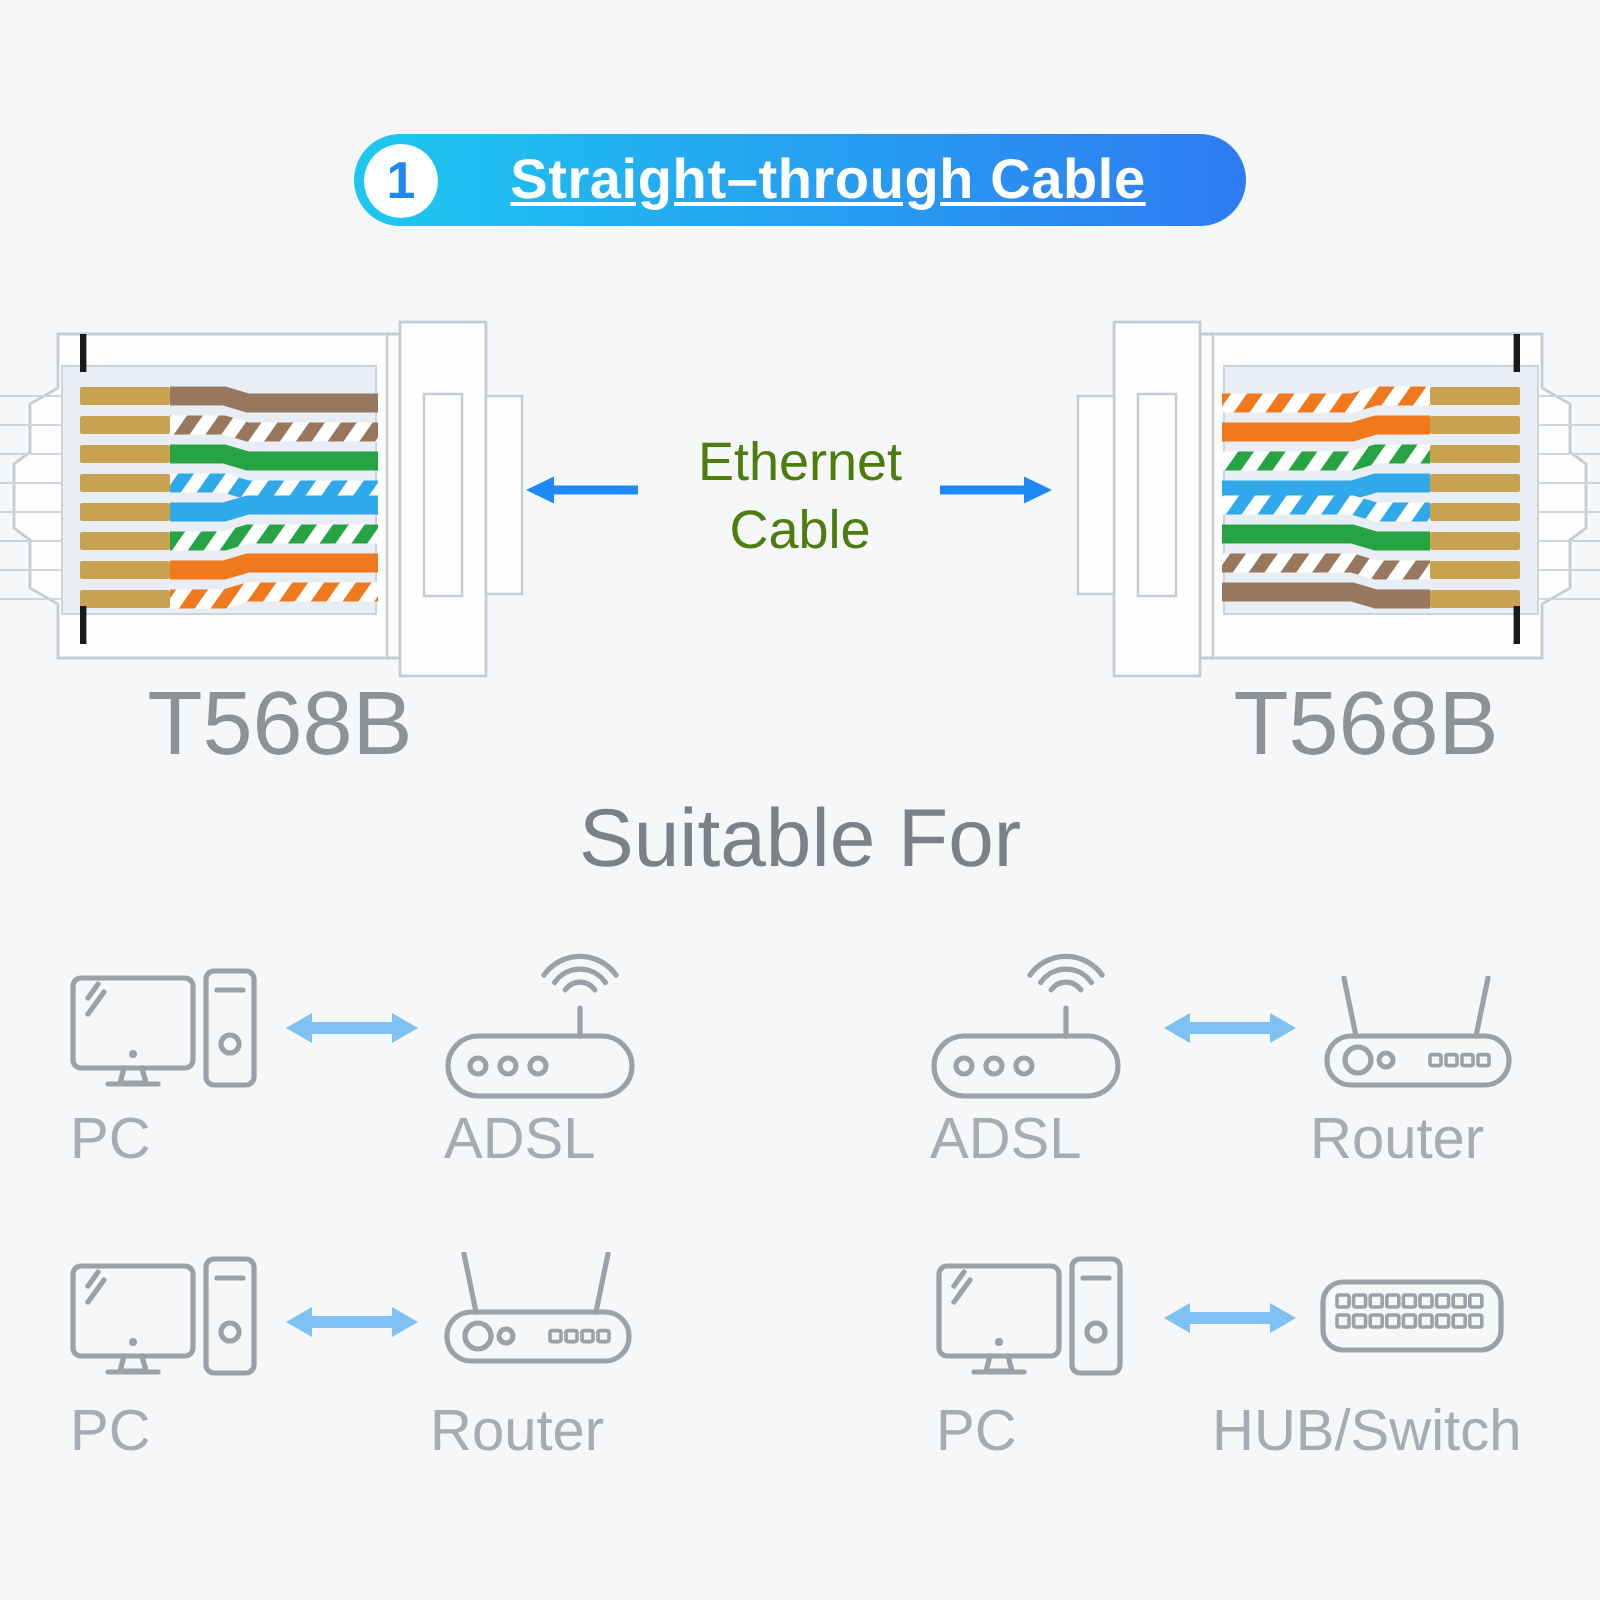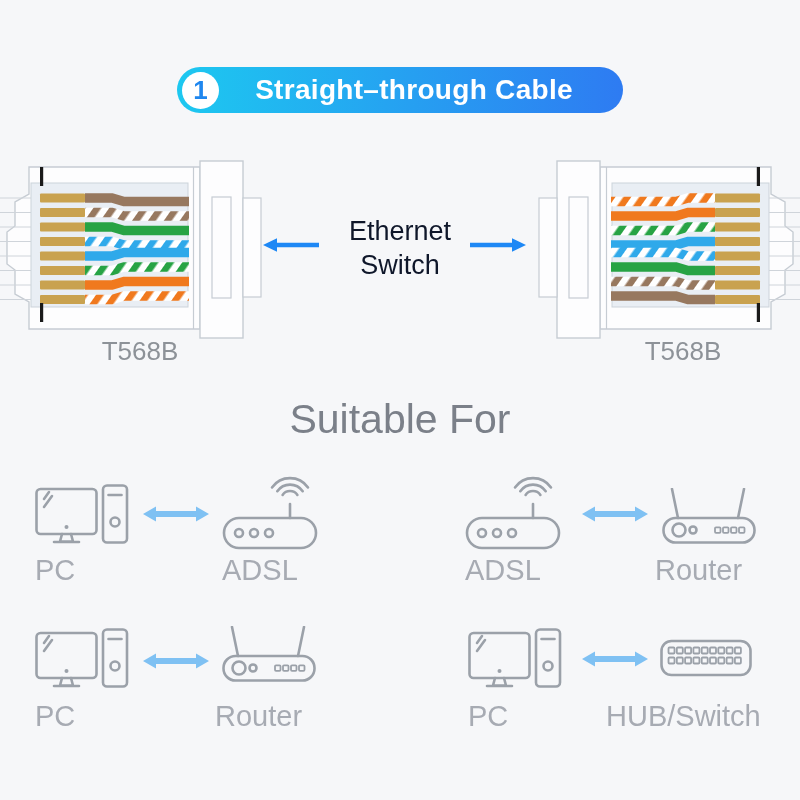--- a/index.html
+++ b/index.html
@@ -6,31 +6,31 @@
   body{width:800px;height:800px;background:#f6f7f9;font-family:"Liberation Sans",sans-serif;position:relative;overflow:hidden;}
   .abs{position:absolute;}
 
   
   .pill{left:177px;top:67px;width:446px;height:46px;border-radius:23px;
         background:linear-gradient(90deg,#1dc8f0 0%,#2e7bf2 100%);
         display:flex;align-items:center;padding:0;box-sizing:border-box;}
   .badge{width:37px;height:37px;border-radius:50%;background:#ffffff;margin-left:5px;
          display:flex;align-items:center;justify-content:center;
          font-size:26px;font-weight:700;color:#1f87ef;}
-  .pill-title{flex:1;text-align:center;color:#ffffff;font-size:28px;font-weight:700;letter-spacing:.3px;padding-right:14px;}
+  .pill-title{flex:1;text-align:center;color:#ffffff;font-size:28px;font-weight:700;letter-spacing:.3px;padding-right:14px;text-decoration:underline;}
 
   
   .conn{top:160px;width:262px;height:180px;}
   .conn-left{left:0;}
   .conn-right{left:538px;}
-  .t568{top:336px;width:200px;text-align:center;font-size:26px;color:#8d9298;}
+  .t568{top:336px;width:200px;text-align:center;font-size:45px;color:#8d9298;}
   .t568-left{left:40px;}
   .t568-right{left:583px;}
 
-  .ecable{left:330px;top:214px;width:140px;text-align:center;font-size:27px;line-height:34px;color:#0f172a;}
+  .ecable{left:330px;top:214px;width:140px;text-align:center;font-size:27px;line-height:34px;color:#4d7c0f;}
 
   .suitable{left:250px;top:396px;width:300px;text-align:center;font-size:41px;color:#7b8089;}
 
   
   .pair{height:122px;}
   .dev-label{position:absolute;text-align:left;font-size:29px;color:#a7abb3;}
   svg{display:block;}
 </style>
 <style>
   .dev{fill:none;stroke:#9ba1a9;stroke-width:2.6;stroke-linecap:round;stroke-linejoin:round;}
@@ -153,21 +153,21 @@
       <rect x="212" y="37" width="19" height="101" fill="none" stroke="#c6ccd3" stroke-width="1.2"></rect>
       <rect x="243" y="38" width="18" height="99" fill="#fdfdfe" stroke="#c6ccd3" stroke-width="1.2"></rect>
     </g>
   </svg>
 
 <div class="abs t568 t568-left">T568B</div>
 <div class="abs t568 t568-right">T568B</div>
 
 <div class="abs ecable">
   <div>Ethernet</div>
-  <div>Switch</div>
+  <div>Cable</div>
 </div>
 <svg class="abs" style="left:263px;top:237px" width="56" height="16" viewBox="0 0 56 16">
   <polygon points="0,8 14,1.2 14,5.7 56,5.7 56,10.3 14,10.3 14,14.8" class="c-arrow"></polygon>
 </svg>
 <svg class="abs" style="left:470px;top:237px" width="56" height="16" viewBox="0 0 56 16">
   <polygon points="56,8 42,1.2 42,5.7 0,5.7 0,10.3 42,10.3 42,14.8" class="c-arrow"></polygon>
 </svg>
 
 <div class="abs suitable">Suitable For</div>
 

